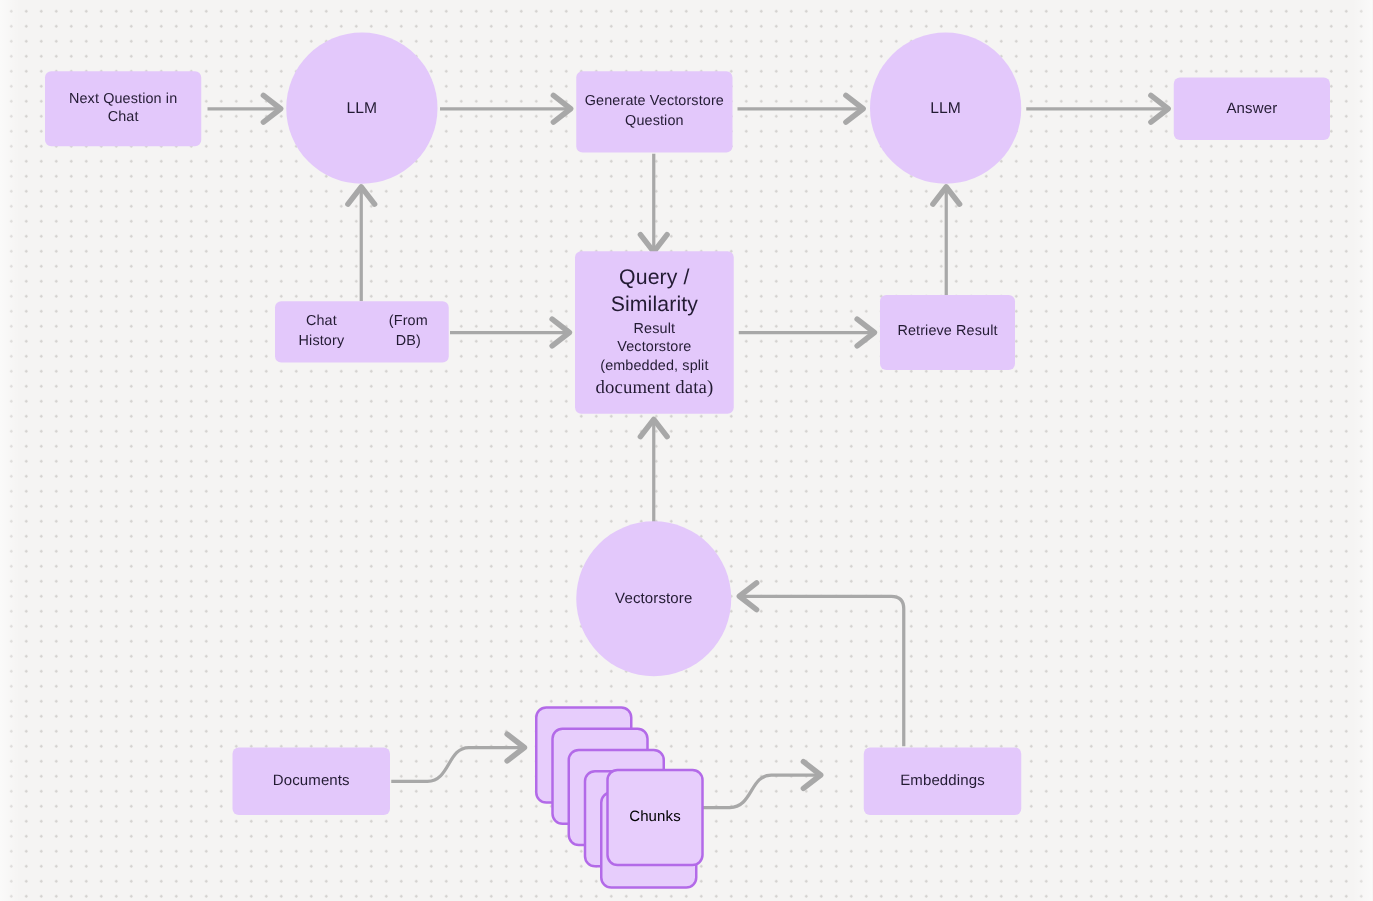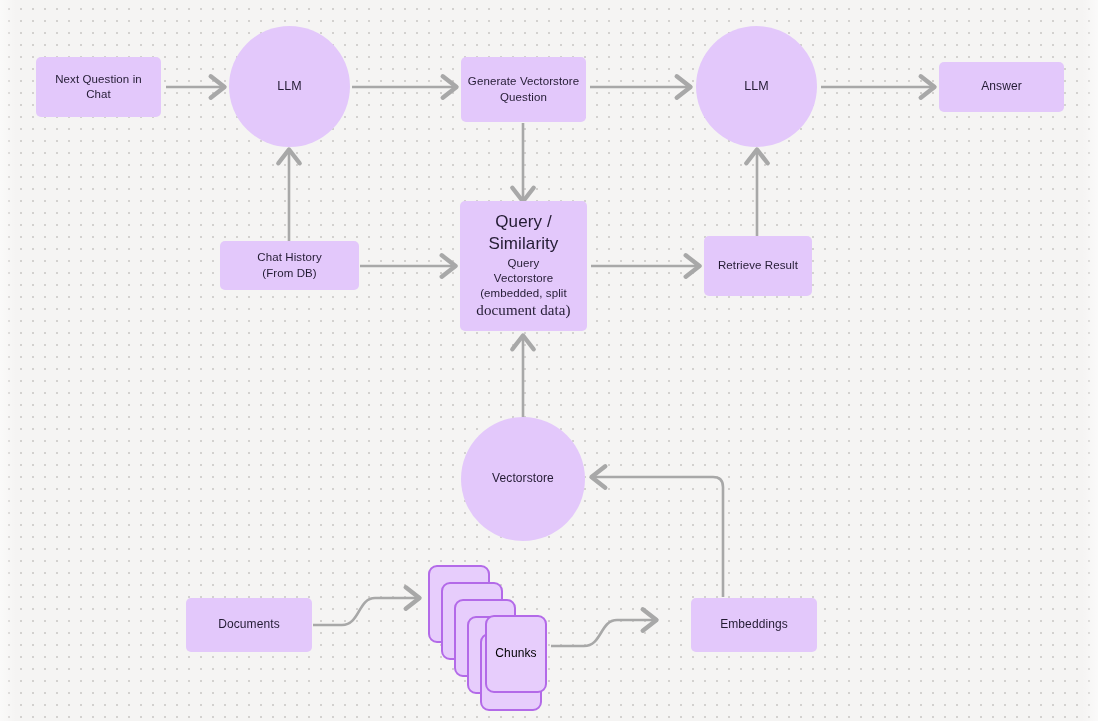--- a/index.html
+++ b/index.html
@@ -27,21 +27,21 @@
   #edges{position:absolute;left:0;top:0;width:1098px;height:721px;}
 
   .node{position:absolute;box-sizing:border-box;display:flex;align-items:center;
     justify-content:center;text-align:center;color:#231b33;}
   .rect{background:#e3c8fb;border-radius:5px;}
   .circle{background:#e3c8fb;border-radius:50%;}
   .label{line-height:1.32;letter-spacing:.1px;padding:0 6px;}
 
   
   .stack{position:absolute;}
-  .card{position:absolute;width:62px;height:78px;border-radius:9px;
+  .card{position:absolute;width:78px;height:78px;border-radius:9px;
     background:#e7cdfc;border:2.5px solid #b36ae8;box-sizing:border-box;}
   .card.top{display:flex;align-items:center;justify-content:center;}
 </style>
 </head>
 <body>
 
 <div id="canvas"></div>
 <div id="edge-left"></div>
 <div id="edge-right"></div>
 
@@ -94,28 +94,28 @@
 </div>
 
 <div class="node circle" style="left:696px;top:26px;width:121px;height:121px;">
   <span class="label" style="font-size:12.5px;">LLM</span>
 </div>
 
 <div class="node rect" style="left:939px;top:62px;width:125px;height:50px;">
   <span class="label" style="font-size:12px;">Answer</span>
 </div>
 
-<div class="node rect" style="left:220px;top:241px;width:139px;height:49px;flex-direction:column;">
+<div class="node rect" style="left:220px;top:241px;width:139px;height:49px;flex-direction:row;">
   <span class="label" style="font-size:11.5px;">Chat History</span>
   <span class="label" style="font-size:11.5px;">(From DB)</span>
 </div>
 
 <div class="node rect" style="left:460px;top:201px;width:127px;height:130px;flex-direction:column;">
   <span class="label" style="font-size:17px;">Query / Similarity</span>
-  <span class="label" style="font-size:11.5px;">Query</span>
+  <span class="label" style="font-size:11.5px;">Result</span>
   <span class="label" style="font-size:11.5px;">Vectorstore</span>
   <span class="label" style="font-size:11.5px;">(embedded, split</span>
   <span class="label" style="font-size:15px;font-family:Liberation Serif, serif;">document data)</span>
 </div>
 
 <div class="node rect" style="left:704px;top:236px;width:108px;height:60px;">
   <span class="label" style="font-size:11.5px;">Retrieve Result</span>
 </div>
 
 <div class="node circle" style="left:461px;top:417px;width:124px;height:124px;">

